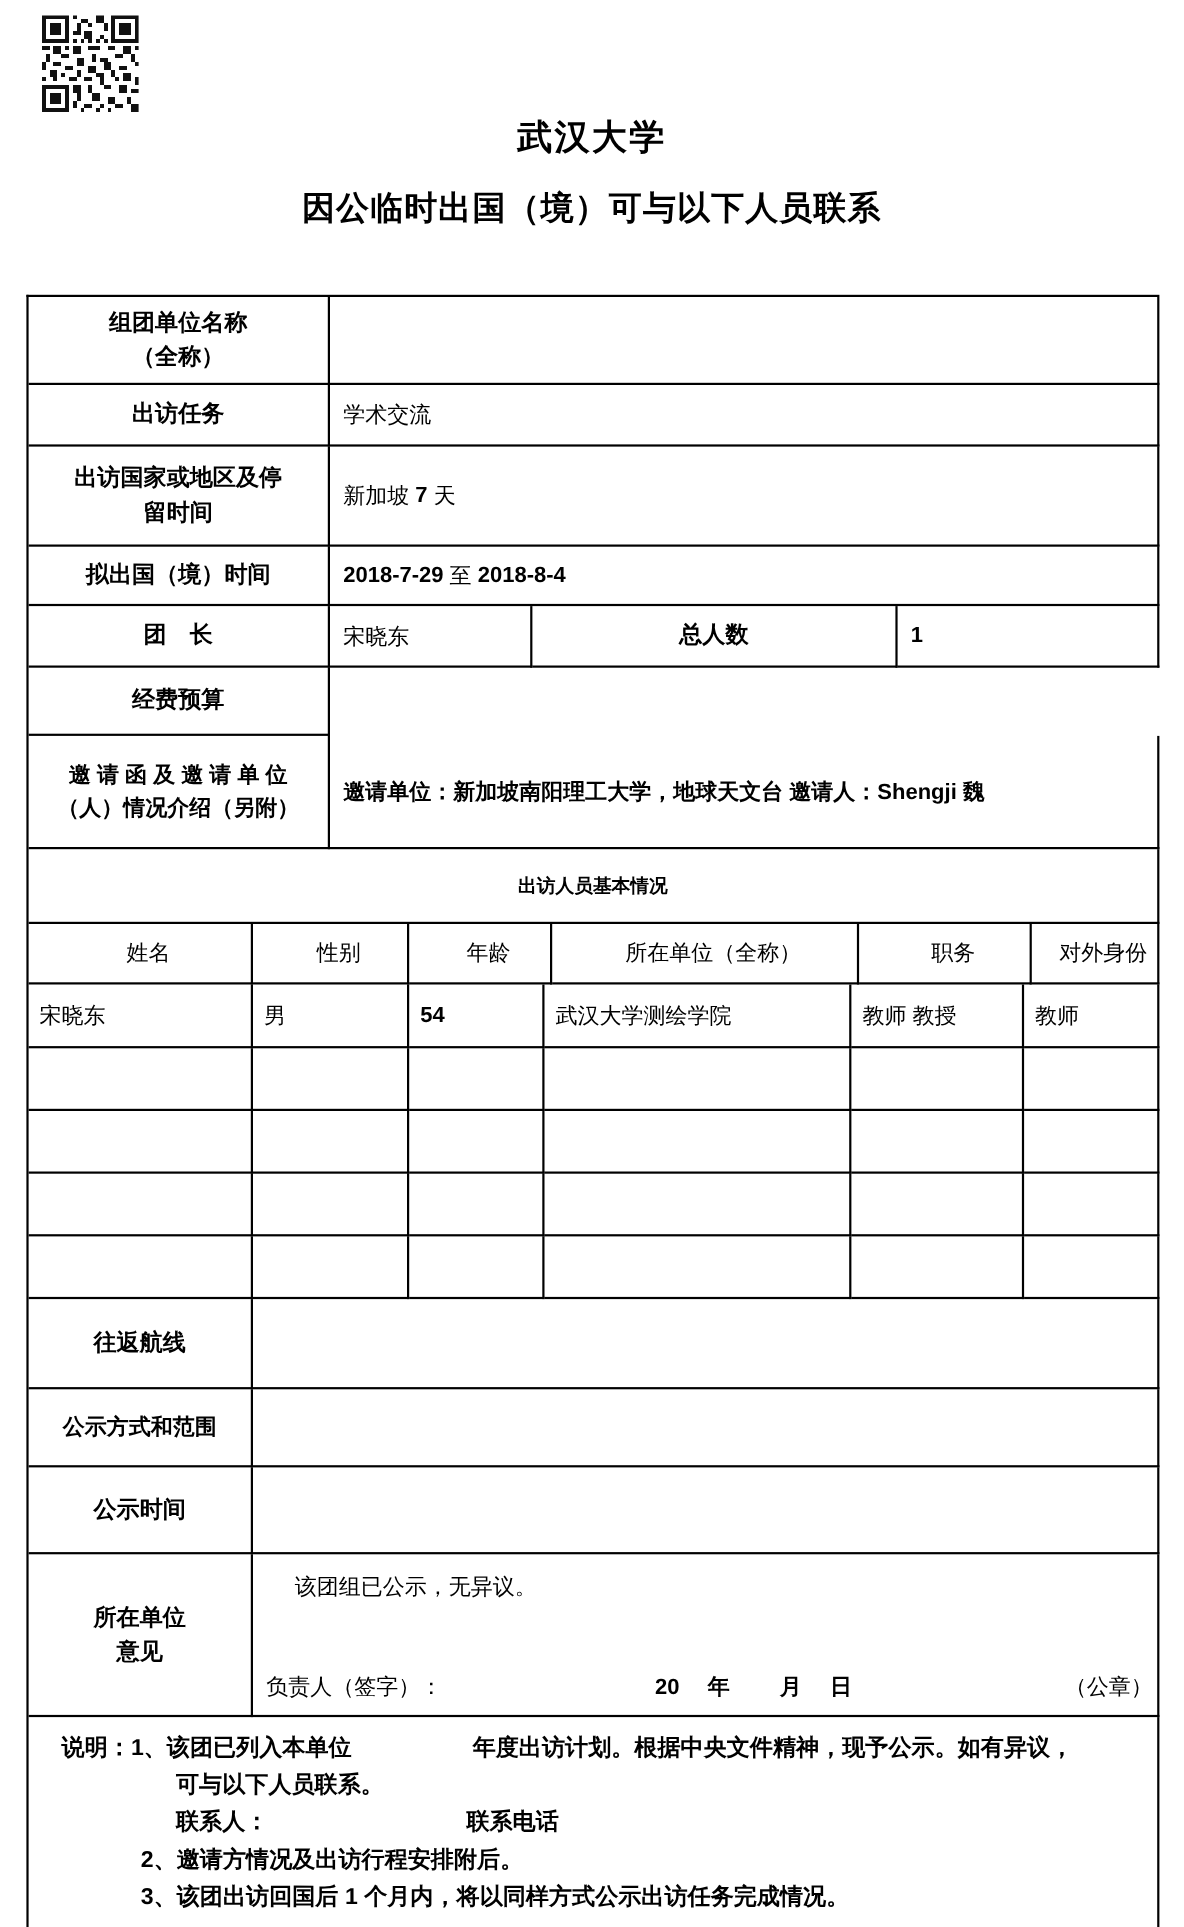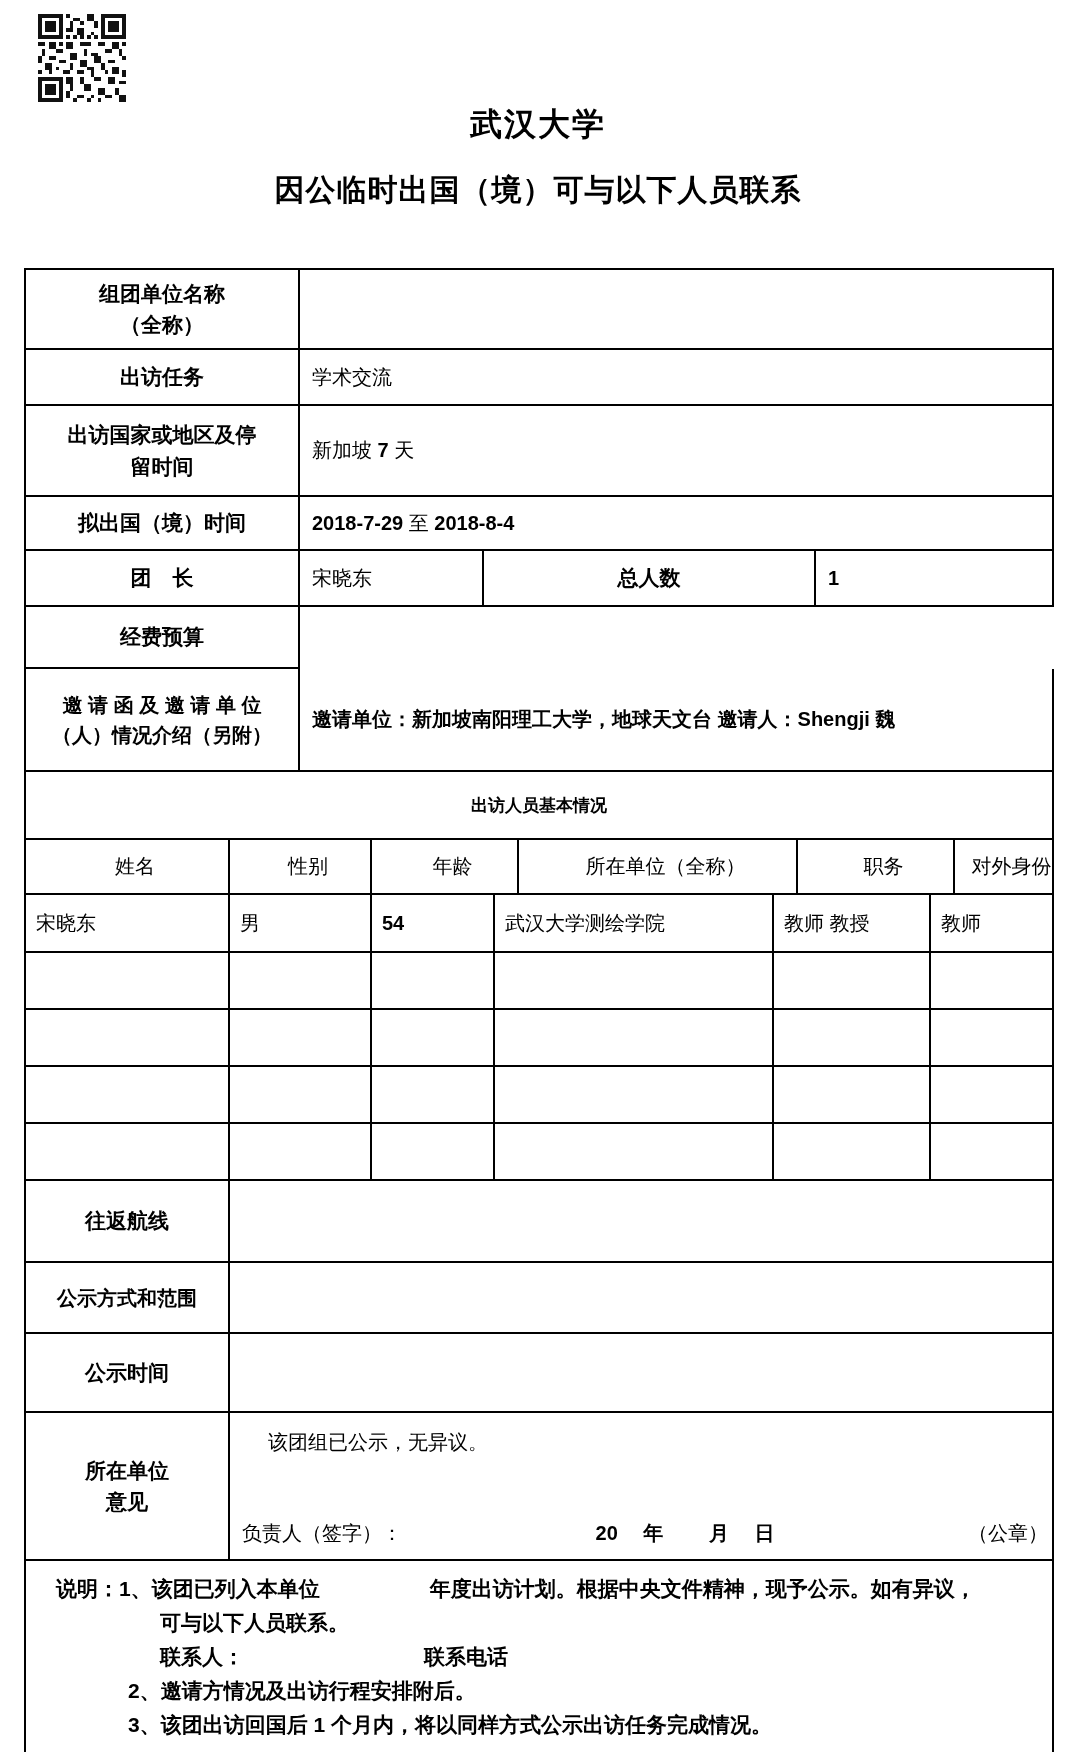--- a/index.html
+++ b/index.html
@@ -198,21 +198,21 @@
     <div class="cell val grow semibold">邀请单位：新加坡南阳理工大学，地球天文台  邀请人：Shengji  魏</div>
   </div>
 
   <div class="row" style="height:68px">
     <div class="cell section-title grow">出访人员基本情况</div>
   </div>
 
   <div class="row" style="height:55px">
     <div class="cell phead" style="width:204px">姓名</div>
     <div class="cell phead" style="width:142px">性别</div>
-    <div class="cell phead" style="width:147px">年龄</div>
+    <div class="cell phead" style="width:130px">年龄</div>
     <div class="cell phead" style="width:279px">所在单位（全称）</div>
     <div class="cell phead" style="width:157px">职务</div>
     <div class="cell phead grow">对外身份</div>
   </div>
 
   <div class="row" style="height:58px">
     <div class="cell pcell" style="width:204px">宋晓东</div>
     <div class="cell pcell" style="width:142px">男</div>
     <div class="cell pcell num" style="width:123px">54</div>
     <div class="cell pcell" style="width:279px">武汉大学测绘学院</div>

